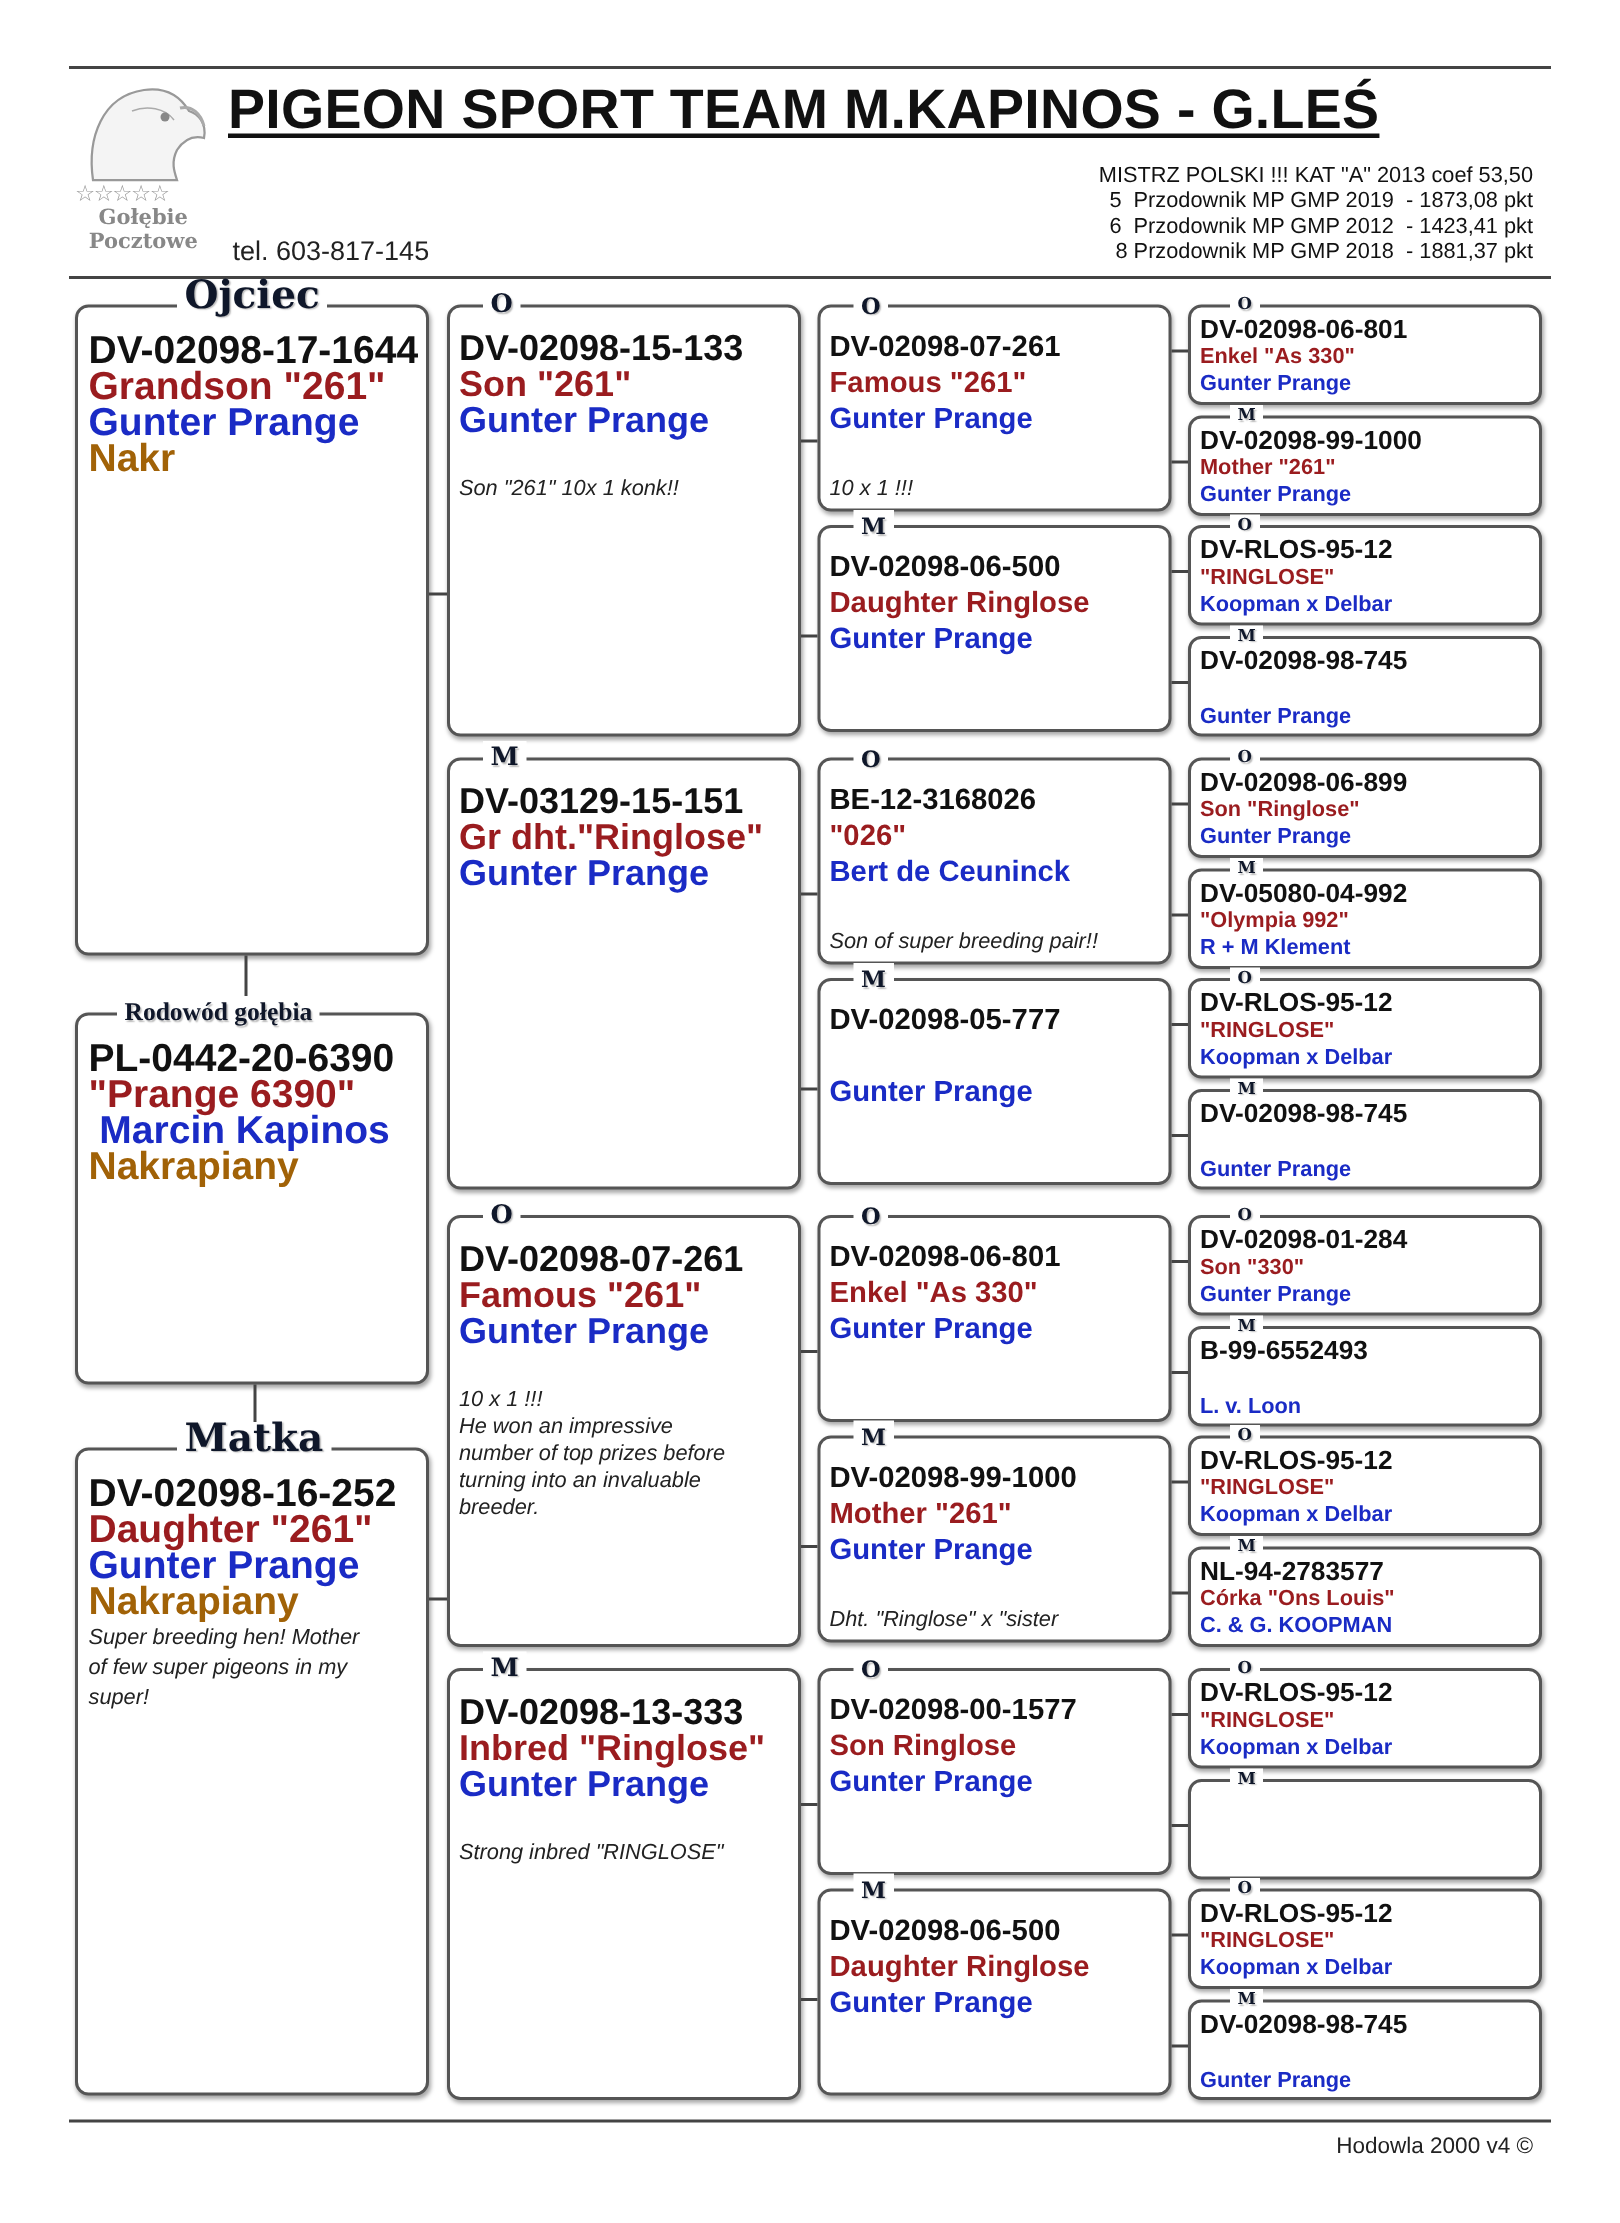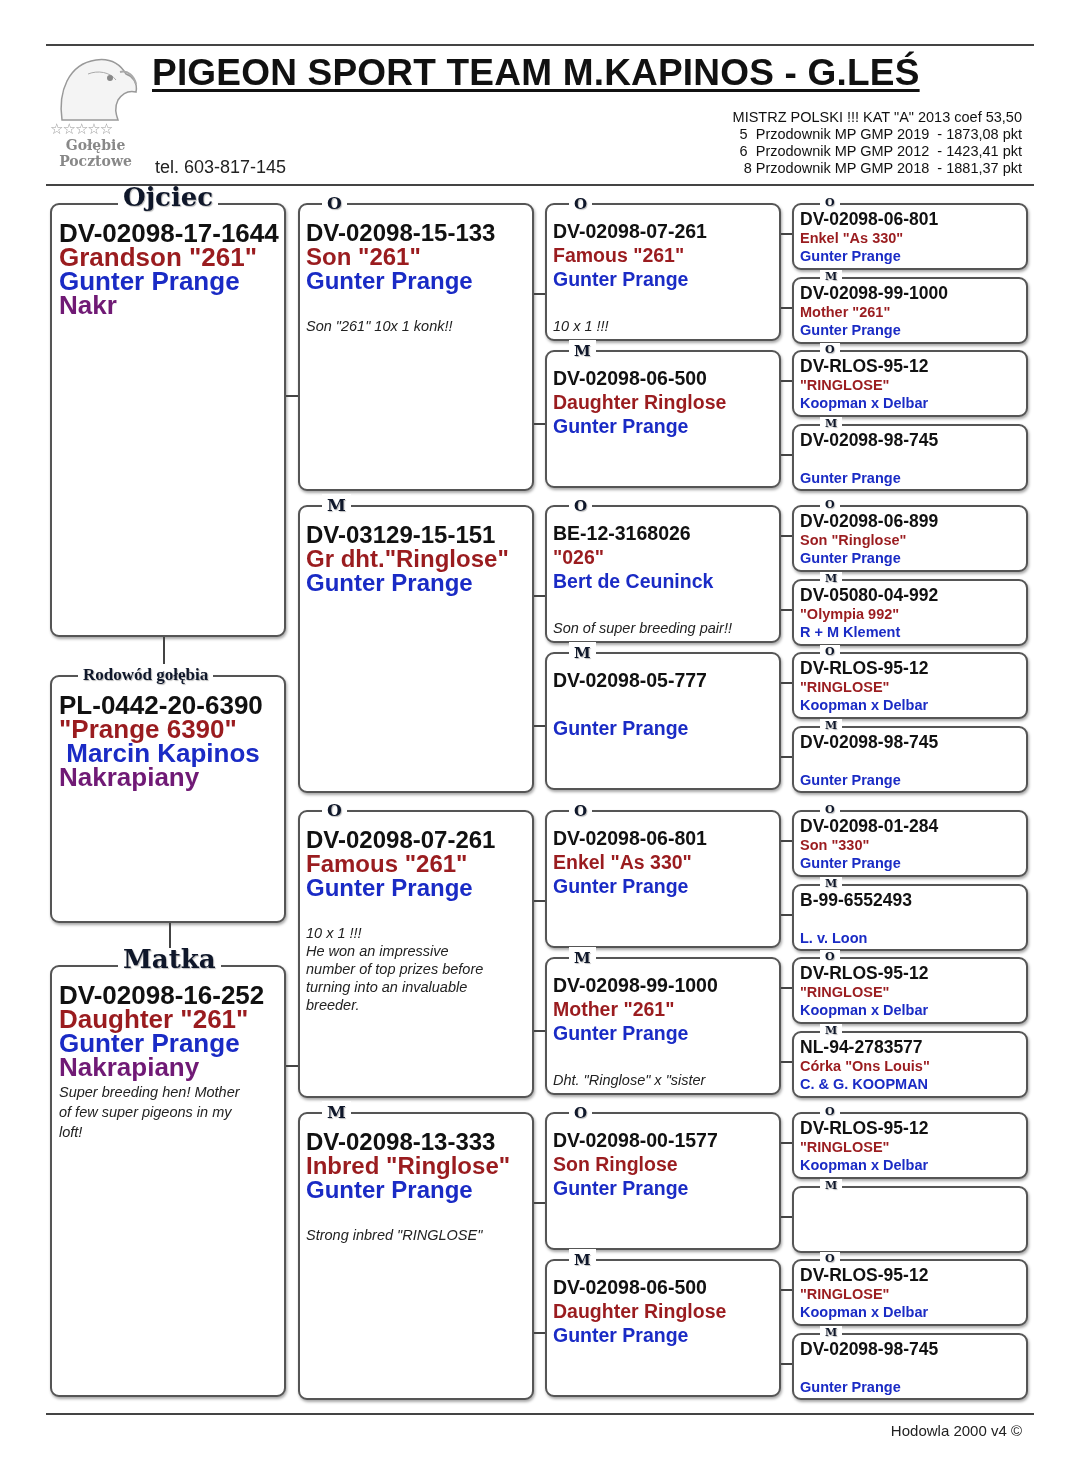--- a/index.html
+++ b/index.html
@@ -15,21 +15,21 @@
   .achv div { white-space:pre; }
   .box { position:absolute; background:#fff; border:2px solid #555; border-radius:9px; box-shadow:1px 2px 3px rgba(0,0,0,0.35); box-sizing:border-box; }
   .legend { position:absolute; top:-14px; background:#fff; padding:0 5px; font-family:"DejaVu Serif", serif; font-weight:bold; color:#0f172a; line-height:22px; text-shadow:1px 1px 1px #bbb; }
   .lg-big { font-size:26px; top:-19px; }
   .lg-med { font-size:17px; top:-13px; }
   .lg-sm { font-size:15px; top:-12px; }
   .lg-xs { font-size:11px; top:-9px; line-height:14px; }
   .ring { font-weight:bold; color:#111; }
   .name { font-weight:bold; color:#9a1c1f; }
   .breeder { font-weight:bold; color:#1a2bc5; }
-  .color { font-weight:bold; color:#701a75; }
+  .color { font-weight:bold; color:#a16207; }
   .note { font-style:italic; color:#222; }
   .c1 { padding:16px 0 0 7px; }
   .c1 .ring, .c1 .name, .c1 .breeder, .c1 .color { font-size:26px; line-height:24px; }
   .c1 .note { font-size:14.5px; line-height:19.3px; margin-top:3px; }
   .c2 { padding:16px 0 0 6px; }
   .c2 .ring, .c2 .name, .c2 .breeder { font-size:24px; line-height:24px; }
   .c2 .note { font-size:14.5px; line-height:18px; }
   .c3 { padding:14px 0 0 6px; }
   .c3 .ring, .c3 .name, .c3 .breeder { font-size:19.5px; line-height:24px; }
   .c3 .note { position:absolute; left:6px; bottom:5px; font-size:14.5px; }
@@ -85,21 +85,21 @@
 
 <div class="box c1" style="left:50px;top:965px;width:236px;height:432px;">
   <span class="legend lg-big" style="left:66px;">Matka</span>
   <div class="ring">DV-02098-16-252</div>
   <div class="name">Daughter "261"</div>
   <div class="breeder">Gunter Prange</div>
   <div class="color">Nakrapiany</div>
   <div class="note" style="line-height:20px;">
     <div>Super breeding hen! Mother</div>
     <div>of few super pigeons in my</div>
-    <div>loft!</div>
+    <div>super!</div>
   </div>
 </div>
 
 <div id="col2"></div>
 
 <div id="col3"></div>
 
 <div id="col4"></div>
 
 <div class="hr" style="top:1413px;"></div>

